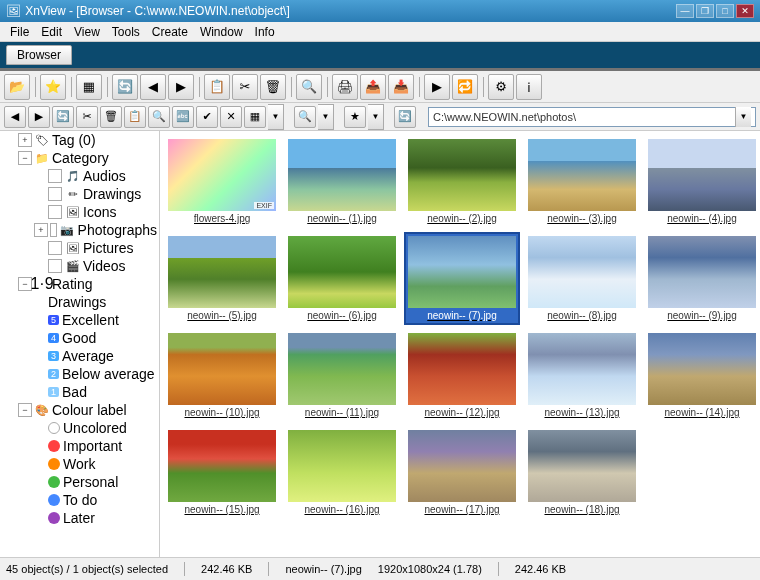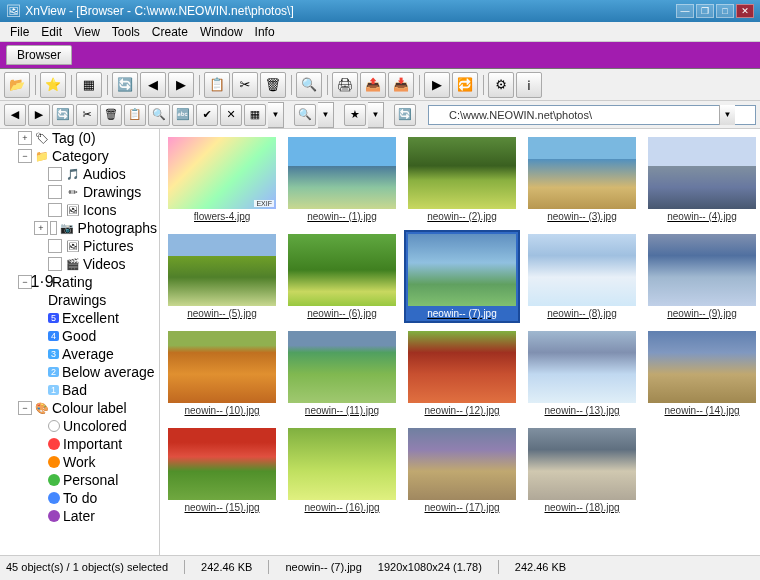--- a/index.html
+++ b/index.html
@@ -11,34 +11,34 @@
     #titlebar .title-icon { font-size: 12px; }
     #titlebar .win-buttons { display: flex; gap: 2px; }
     #titlebar .win-btn { width: 18px; height: 14px; background: rgba(255,255,255,0.2); border: 1px solid rgba(255,255,255,0.4); display: flex; align-items: center; justify-content: center; font-size: 9px; cursor: pointer; color: white; }
     #titlebar .win-btn.close { background: rgba(200,0,0,0.7); }
 
     
     #menubar { background: #f0f0f0; height: 20px; display: flex; align-items: center; padding: 0 4px; border-bottom: 1px solid #ccc; font-size: 12px; }
     .menu-item { padding: 2px 6px; cursor: pointer; }
 
     
-    #browser-tab { background: #a21caf; padding: 3px 6px; border-bottom: 1px solid #737373; }
+    #browser-tab { background: #0c4a6e; padding: 3px 6px; border-bottom: 3px solid #737373; }
     .tab-btn { background: linear-gradient(to bottom, #ffffff, #e0e0e0); border: 1px solid #aaa; padding: 2px 10px; font-size: 12px; cursor: pointer; border-radius: 2px 2px 0 0; }
 
     
     #toolbar1 { background: #f0f0f0; height: 32px; display: flex; align-items: center; padding: 2px 4px; gap: 2px; border-bottom: 1px solid #ccc; }
     .tb-btn { width: 26px; height: 26px; background: linear-gradient(to bottom, #fff, #ddd); border: 1px solid #aaa; display: flex; align-items: center; justify-content: center; cursor: pointer; font-size: 13px; border-radius: 2px; }
     .tb-sep { width: 6px; height: 26px; display: flex; align-items: center; justify-content: center; }
     .tb-sep::after { content: ''; width: 1px; height: 20px; background: #aaa; }
     .tb-dropdown { width: 16px; height: 26px; background: linear-gradient(to bottom, #fff, #ddd); border: 1px solid #aaa; border-left: none; display: flex; align-items: center; justify-content: center; cursor: pointer; font-size: 8px; }
 
     
     #toolbar2 { background: #f0f0f0; height: 28px; display: flex; align-items: center; padding: 2px 4px; gap: 2px; border-bottom: 1px solid #ccc; }
     .tb2-btn { width: 22px; height: 22px; background: linear-gradient(to bottom, #fff, #ddd); border: 1px solid #aaa; display: flex; align-items: center; justify-content: center; cursor: pointer; font-size: 11px; border-radius: 2px; }
-    #address-bar { flex: 1; height: 20px; background: white; border: 1px solid #7f9db9; padding: 0 20px; font-size: 11px; display: flex; align-items: center; }
+    #address-bar { flex: 1; height: 20px; background: white; border: 1px solid #7f9db9; padding: 0 4px; font-size: 11px; display: flex; align-items: center; }
     .addr-text { flex: 1; font-size: 11px; color: #333; }
     .addr-dropdown { width: 16px; height: 20px; background: linear-gradient(to bottom, #fff, #ddd); border-left: 1px solid #aaa; display: flex; align-items: center; justify-content: center; font-size: 8px; cursor: pointer; }
 
     
     #main { display: flex; height: calc(580px - 22px - 20px - 30px - 32px - 28px - 22px); }
 
     
     #sidebar { width: 160px; min-width: 160px; background: white; border-right: 1px solid #ccc; overflow-y: auto; font-size: 12px; }
     .tree-item { display: flex; align-items: center; padding: 1px 2px; cursor: pointer; white-space: nowrap; }
     .tree-indent { display: inline-block; width: 16px; flex-shrink: 0; }
@@ -87,21 +87,21 @@
     .img-harbor { background: linear-gradient(180deg, #6080b0 0%, #8098c0 40%, #c0a060 70%, #a08040 100%); }
 
     .exif-badge { position: absolute; bottom: 2px; right: 2px; background: rgba(255,255,255,0.8); font-size: 7px; padding: 0 2px; color: #333; }
   </style>
 </head>
 <body>
 
 <div id="titlebar">
   <div class="title">
     <span class="title-icon">🖼</span>
-    <span>XnView - [Browser - C:\www.NEOWIN.net\photos\]</span>
+    <span>XnView - [Browser - C:\www.NEOWIN.net\object\]</span>
   </div>
   <div class="win-buttons">
     <div class="win-btn">—</div>
     <div class="win-btn">❐</div>
     <div class="win-btn">□</div>
     <div class="win-btn close">✕</div>
   </div>
 </div>
 
 <div id="menubar">

